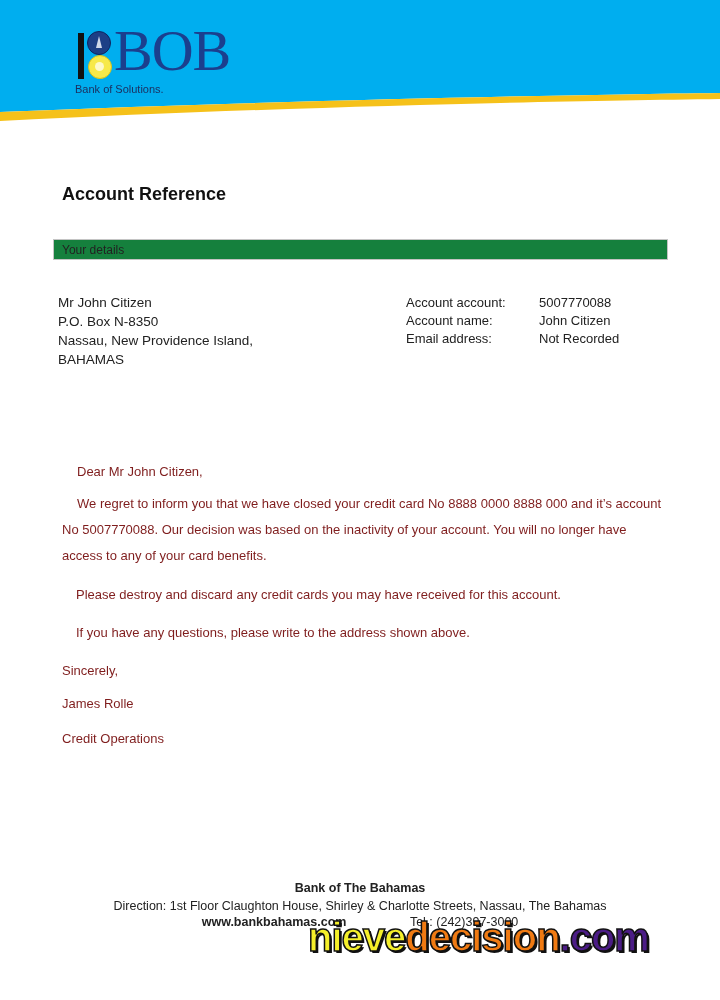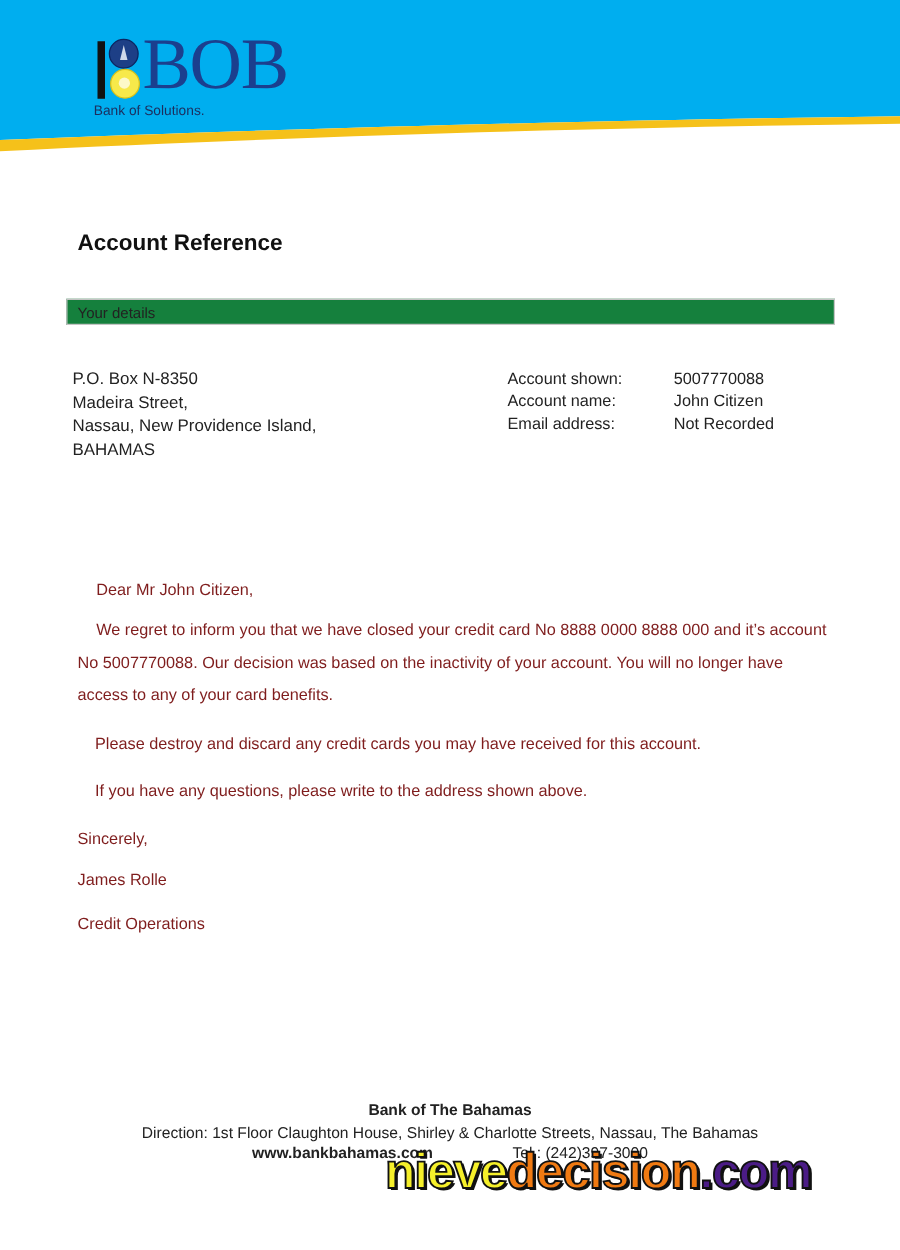--- a/index.html
+++ b/index.html
@@ -71,29 +71,29 @@
   </div>
 </div>
 
 <div class="title">Account Reference</div>
 
 <div class="section-bar">
   <span>Your details</span>
 </div>
 
 <div class="address">
+  <div>Mr John Citizen</div>
   <div>P.O. Box N-8350</div>
-  <div>Madeira Street,</div>
   <div>Nassau, New Providence Island,</div>
   <div>BAHAMAS</div>
 </div>
 
 <div class="ref">
   <div class="ref-row">
-    <span class="ref-label">Account shown:</span>
+    <span class="ref-label">Account account:</span>
     <span>5007770088</span>
   </div>
   <div class="ref-row">
     <span class="ref-label">Account name:</span>
     <span>John Citizen</span>
   </div>
   <div class="ref-row">
     <span class="ref-label">Email address:</span>
     <span>Not Recorded</span>
   </div>

